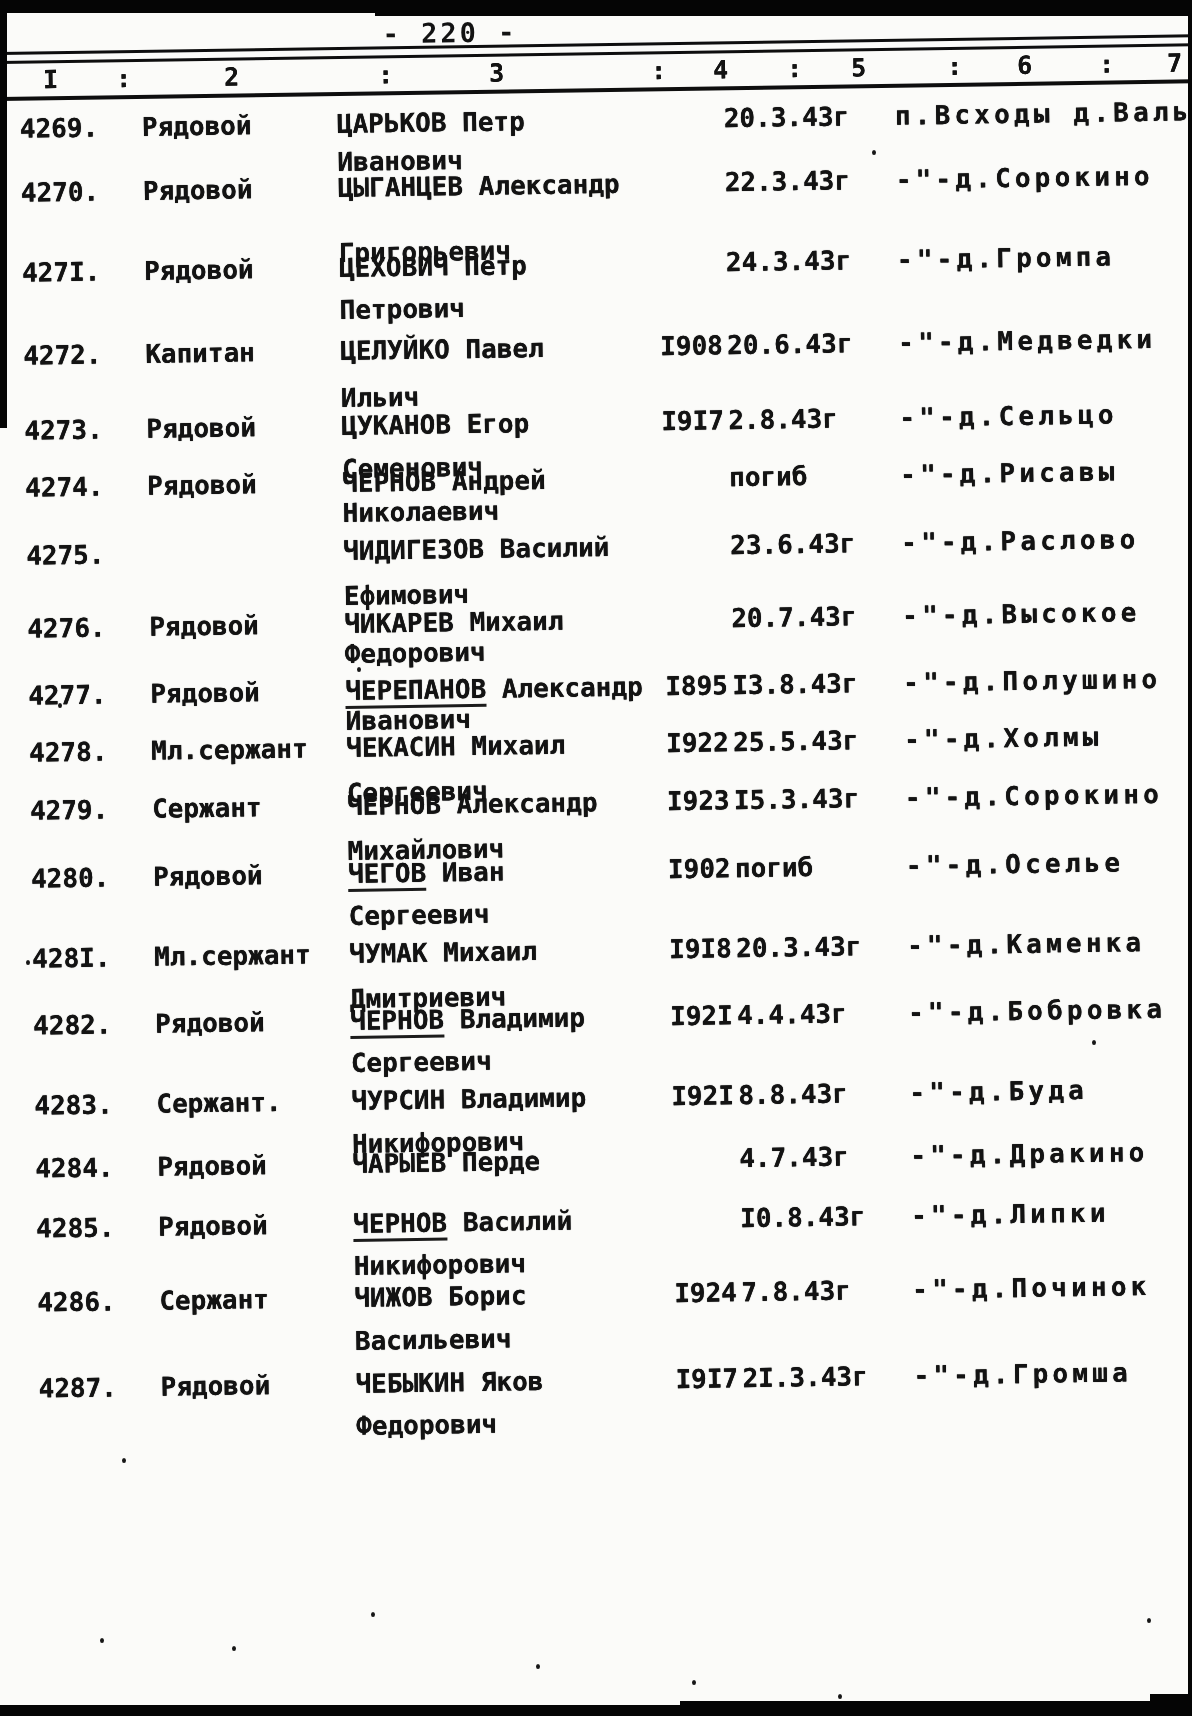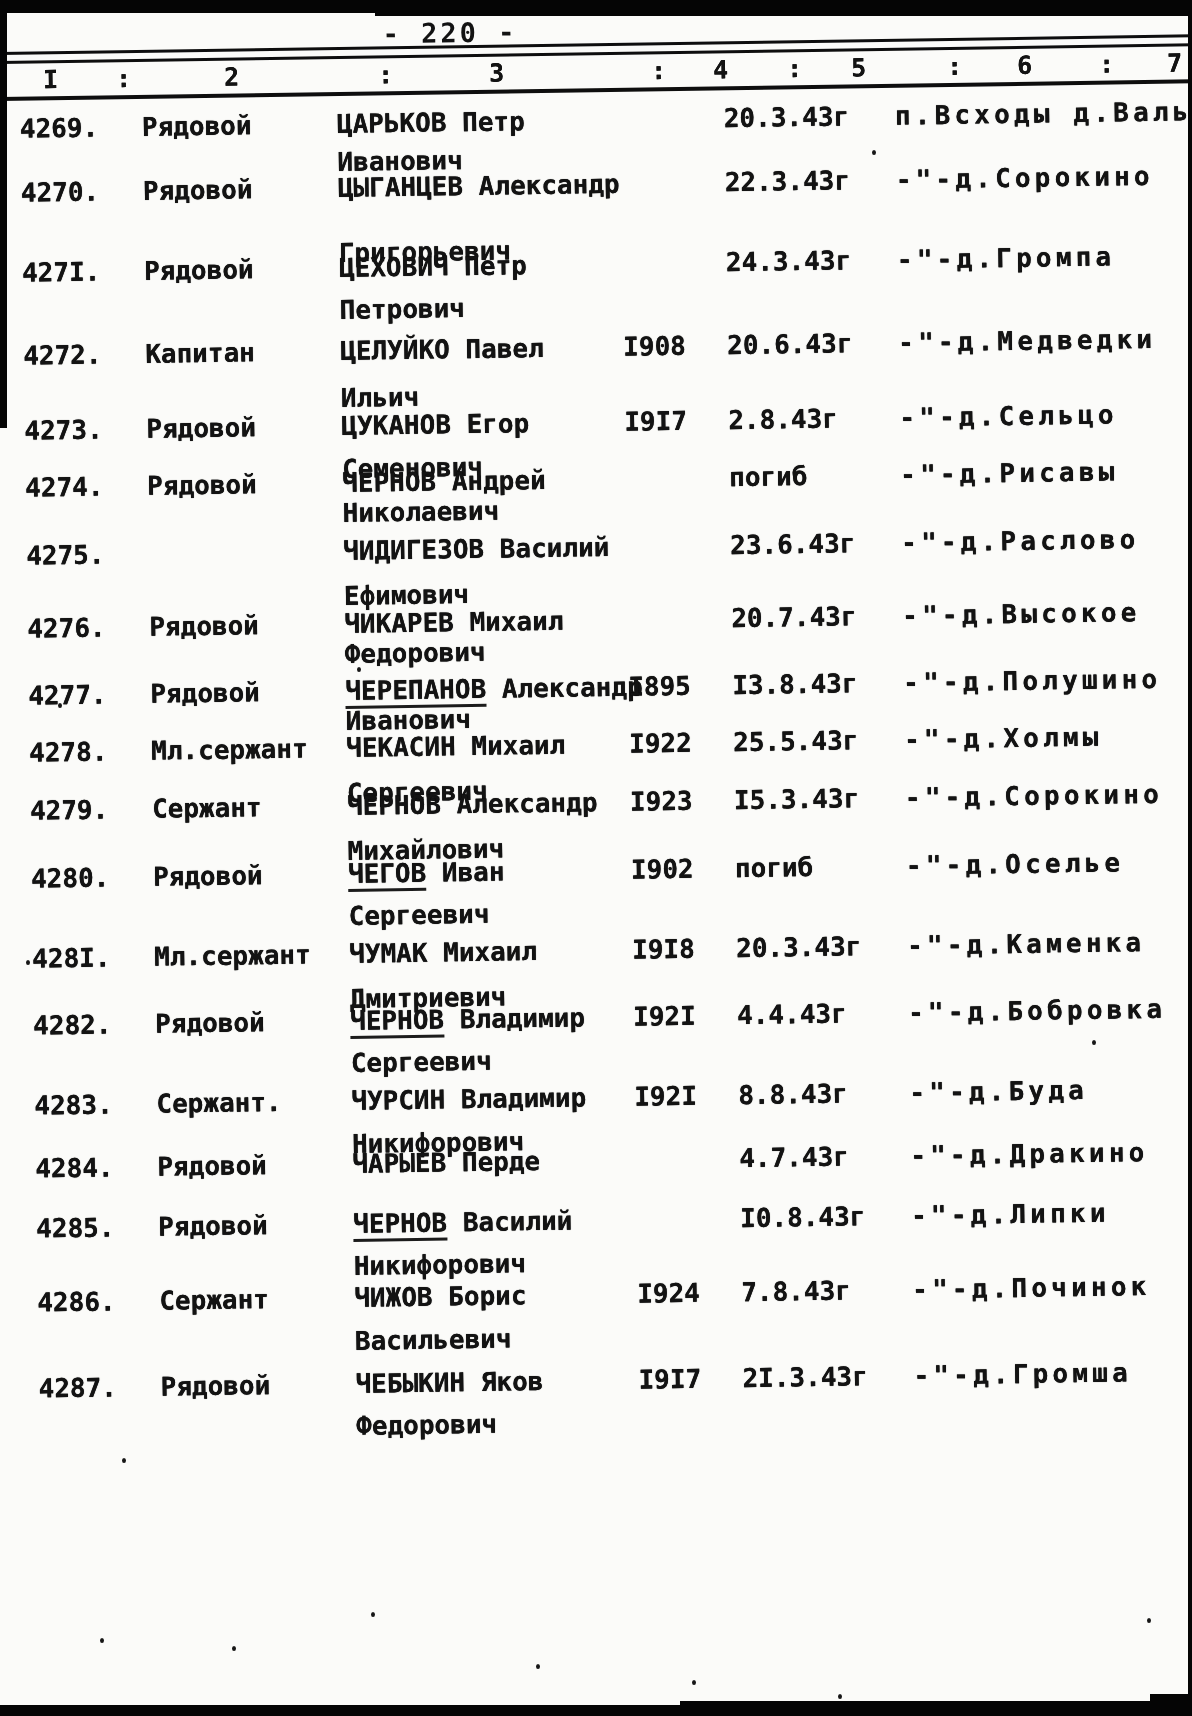--- a/index.html
+++ b/index.html
@@ -25,21 +25,21 @@
   }
   .table-body{position:absolute;left:0;top:0;width:100%;height:100%;}
   .row{position:absolute;left:0;width:100%;}
   .cell{
     position:absolute;top:0;font-size:26px;font-weight:700;white-space:pre;
     text-shadow:0 0 .7px #000;
   }
   .c-num{left:18px;}
   .c-rank{left:140px;}
   .c-name{left:335px;line-height:30px;}
-  .c-year{left:618px;}
+  .c-year{left:655px;}
   .c-date{left:722px;}
   .c-place{left:893px;letter-spacing:4.2px;}
   .surname.u{border-bottom:3px solid #1c1c1c;}
   .patron{display:block;}
   .edge{position:absolute;background:#050505;}
   .edge-top{left:0;top:0;width:1192px;height:13px;}
   .edge-top2{left:375px;top:12px;width:817px;height:4px;}
   .edge-left{left:0;top:0;width:7px;height:428px;}
   .edge-right{right:0;top:0;width:4px;height:1716px;}
   .edge-bottom{left:0;top:1705px;width:1192px;height:11px;}

